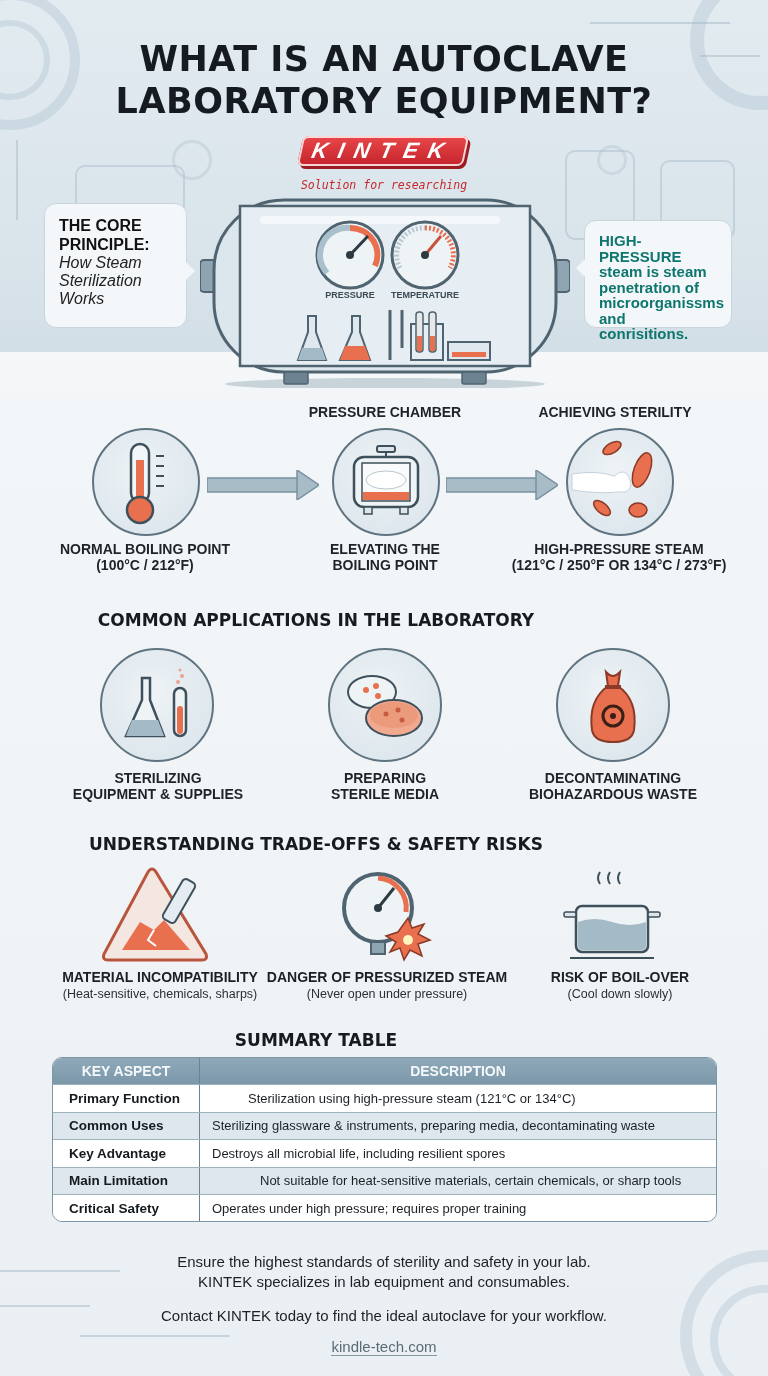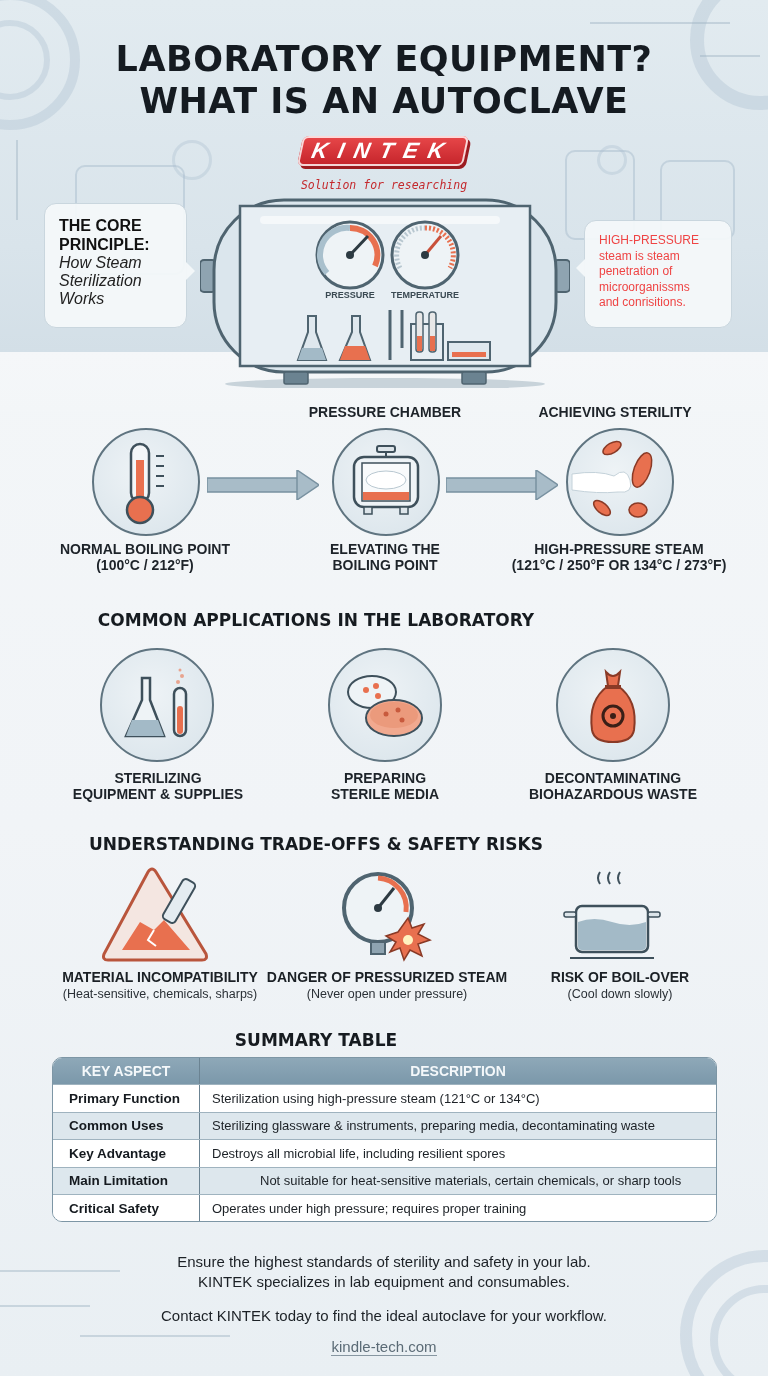--- a/index.html
+++ b/index.html
@@ -49,21 +49,21 @@
     content: ""; position: absolute; right: -9px; top: 58px; width: 0; height: 0;
     border-top: 9px solid transparent; border-bottom: 9px solid transparent; border-left: 9px solid rgba(245,248,250,0.92);
   }
   .callout-right { left: 584px; top: 220px; width: 148px; height: 108px; }
   .callout-right::before {
     content: ""; position: absolute; left: -9px; top: 38px; width: 0; height: 0;
     border-top: 9px solid transparent; border-bottom: 9px solid transparent; border-right: 9px solid rgba(245,248,250,0.92);
   }
   .callout-heading { font-family: Liberation Sans, sans-serif; font-weight: bold; font-size: 16px; line-height: 19px; color: #111; }
   .callout-sub { font-size: 16px; line-height: 18px; color: #222; font-style: italic; }
-  .callout-text { font-size: 12px; line-height: 15.5px; color: #ef4444; }
+  .callout-text { font-size: 15px; line-height: 15.5px; color: #0f766e; font-weight: bold; }
 
   
   .autoclave { position: absolute; left: 200px; top: 198px; width: 370px; height: 190px; }
 
   
   .section-title {
     position: absolute; left: 0; width: 632px; text-align: center;
     font-family: "DejaVu Sans", sans-serif; font-weight: bold; font-size: 17px; color: #161b20;
   }
   .step-label {
@@ -110,22 +110,22 @@
   <div class="deco-line" style="left:16px;top:140px;width:2px;height:80px;"></div>
   <div class="deco-box" style="left:75px;top:165px;width:110px;height:110px;"></div>
   <div class="deco-box" style="left:565px;top:150px;width:70px;height:90px;"></div>
   <div class="deco-box" style="left:660px;top:160px;width:75px;height:80px;"></div>
   <div class="deco-ring" style="left:172px;top:140px;width:40px;height:40px;border-width:3px;"></div>
   <div class="deco-ring" style="left:597px;top:145px;width:30px;height:30px;border-width:3px;"></div>
 </div>
 <div class="abs" style="left:0;top:352px;width:768px;height:60px;background:linear-gradient(180deg,#f5f7f9,#f3f6f8);"></div>
 
 <div class="title">
+  <div>WHAT IS AN AUTOCLAVE</div>
   <div>LABORATORY EQUIPMENT?</div>
-  <div>WHAT IS AN AUTOCLAVE</div>
 </div>
 
 <div class="logo"><span style="display:inline-block;transform:skewX(0deg);">KINTEK</span></div>
 <div class="tagline">Solution for researching</div>
 
 <div class="callout callout-left">
   <div class="callout-heading">THE CORE</div>
   <div class="callout-heading">PRINCIPLE:</div>
   <div class="callout-sub">How Steam</div>
   <div class="callout-sub">Sterilization</div>
@@ -319,21 +319,21 @@
 <div class="risk-title" style="left:520px;top:969px;width:200px;">RISK OF BOIL-OVER</div>
 <div class="risk-sub" style="left:520px;top:987px;width:200px;">(Cool down slowly)</div>
 
 <div class="section-title" style="top:1030px;">SUMMARY TABLE</div>
 <div class="table-wrap">
   <div class="t-head">
     <div class="c1">KEY ASPECT</div>
     <div class="c2">DESCRIPTION</div>
   </div>
   <div class="t-body">
-    <div class="t-row" style="background:#fff;">
+    <div class="t-row" style="background:#fff;gap:36px;">
       <div class="c1">Primary Function</div>
       <div class="c2">Sterilization using high-pressure steam (121°C or 134°C)</div>
     </div>
     <div class="t-row" style="background:#dde7ed;">
       <div class="c1">Common Uses</div>
       <div class="c2">Sterilizing glassware &amp; instruments, preparing media, decontaminating waste</div>
     </div>
     <div class="t-row" style="background:#fff;">
       <div class="c1">Key Advantage</div>
       <div class="c2">Destroys all microbial life, including resilient spores</div>

